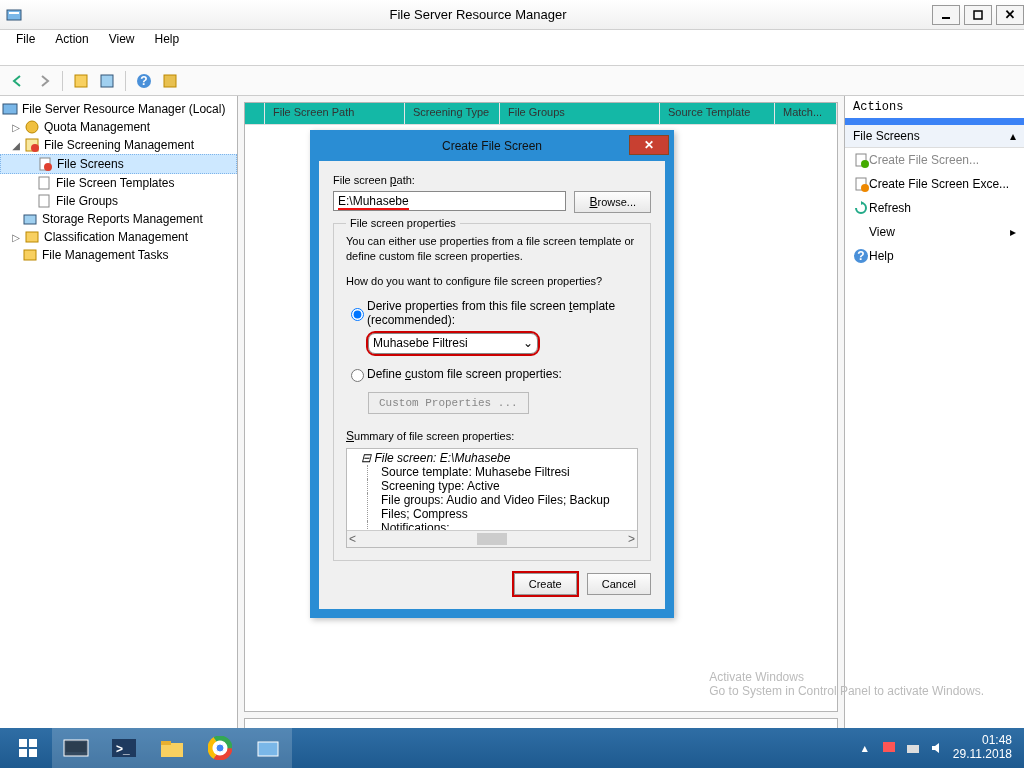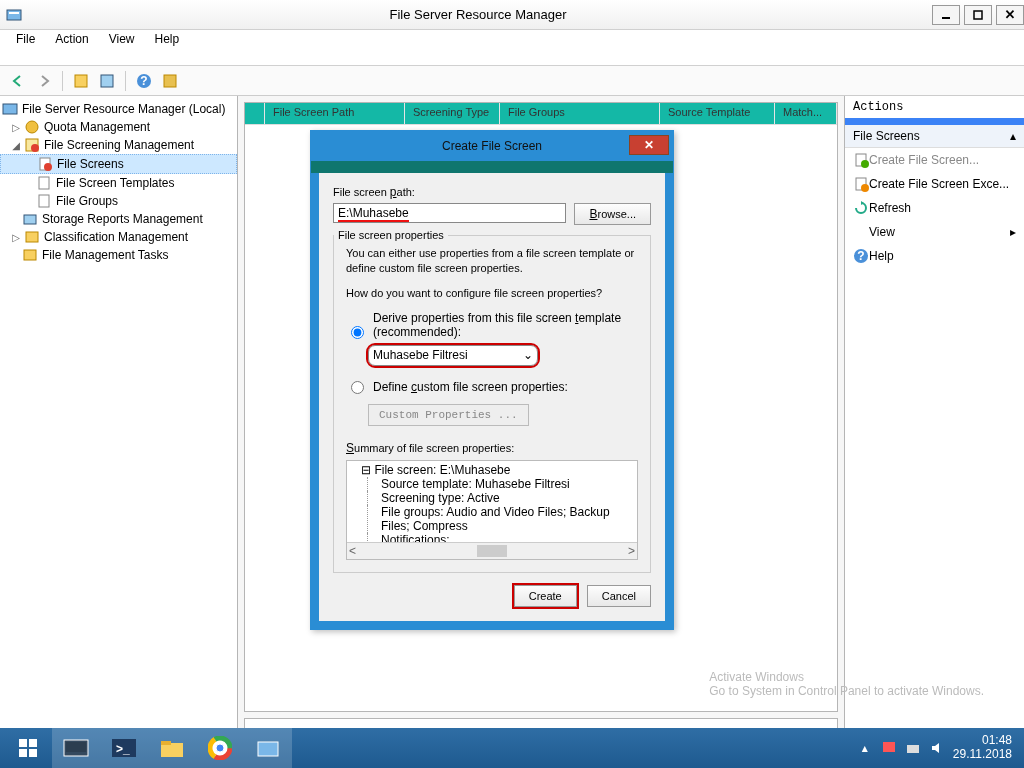--- a/index.html
+++ b/index.html
@@ -34,34 +34,34 @@
 .below-frame { height:18px; margin-top:6px; border:1px solid #b5b5b5; background:#fff; }
 .actions { width:180px; border-left:1px solid #b5b5b5; background:#fff; display:flex; flex-direction:column; }
 .actions-header { background:#fff; padding:4px 8px; font-size:12px; border-bottom:7px solid #3b82f6;font-family:Liberation Mono, monospace; }
 .actions-section { background:#eef3fa; padding:4px 8px; font-weight:400; font-size:12px; display:flex; justify-content:space-between; align-items:center; border-bottom:1px solid #ddd; }
 .action-item { display:flex; align-items:center; padding:4px 8px; gap:0; cursor:default; }
 .action-icon { width:16px; height:16px; display:inline-flex; align-items:center; justify-content:center; }
 
 .dialog { position:absolute; left:310px; top:130px; width:364px; background:#0f766e; border:1px solid #2a8dd4; box-shadow:2px 2px 6px rgba(0,0,0,.25); z-index:50; }
 .dlg-title { height:30px; background:#2a8dd4; color:#111; display:flex; align-items:center; justify-content:center; position:relative; font-size:13px; }
 .dlg-close { position:absolute; right:4px; top:4px; width:40px; height:20px; background:#c84031; color:#fff; display:flex; align-items:center; justify-content:center; border:1px solid #842; font-family:Arial; font-weight:bold; }
-.dlg-body { background:#f0f0f0; border:8px solid #2a8dd4; border-top:none; padding:12px 14px 14px 14px;margin-top:12px; }
+.dlg-body { background:#f0f0f0; border:8px solid #2a8dd4; border-top:none; padding:12px 14px 14px 14px; }
 .dlg-label { font-size:11px; color:#000; margin-bottom:4px; }
 .dlg-row { display:flex; gap:8px; align-items:flex-start; margin-bottom:10px; }
 .dlg-input { flex:1; height:20px; border:1px solid #888; background:#fff; padding:2px 4px; font-size:11px; position:relative; }
 .dlg-btn { height:22px; padding:0 14px; border:1px solid #999; background:linear-gradient(#fdfdfd,#e8e8e8); font-size:11px; cursor:default; }
 .fieldset { border:1px solid #ccc; padding:10px 12px 12px 12px; margin-bottom:12px; position:relative; }
-.fieldset .legend { position:absolute; top:-7px; left:0; background:#f0f0f0; padding:0 4px; font-size:11px; color:#000; }
+.fieldset .legend { position:absolute; top:-7px; left:12px; background:#f0f0f0; padding:0 4px; font-size:11px; color:#000; }
 .fieldset p { margin:0 0 10px 0; font-size:11px; color:#000; line-height:1.35; }
-.radio-row { display:flex; align-items:flex-end; gap:6px; margin:6px 0; font-size:11px; }
+.radio-row { display:flex; align-items:center; margin:6px 0; font-size:11px; }
 .select-box { width:170px; height:21px; border:1px solid #888; background:#fff; padding:2px 4px; font-size:11px; display:flex; align-items:center; justify-content:space-between; margin-left:22px; }
 .select-box.hl { outline:2px solid #c00;border-radius:7px; }
 .disabled-btn { height:22px; padding:0 10px; border:1px solid #bbb; background:#eee; color:#888; font-size:11px; margin-left:22px; margin-top:4px;font-family:Liberation Mono, monospace; }
 .summary-box { border:1px solid #bbb; background:#fff; height:100px; overflow:hidden; font-size:11px; padding:2px 4px; position:relative; }
-.summary-box .node { padding-left:10px; }
+.summary-box .node { padding-left:10px;font-style:italic; }
 .summary-box .child { padding-left:30px; position:relative; }
 .summary-box .child::before { content:''; position:absolute; left:16px; top:0; bottom:0; border-left:1px dotted #999; }
 .summary-scroll { position:absolute; left:0; right:0; bottom:0; height:17px; background:#f0f0f0; border-top:1px solid #ccc; display:flex; justify-content:space-between; align-items:center; font-size:10px; color:#666; padding:0 2px; }
 .dlg-buttons { display:flex; justify-content:flex-end; gap:10px; margin-top:6px; }
 .dlg-buttons .dlg-btn.primary { outline:2px solid #c00; }
 .underline-red { border-bottom:2px solid #e11; display:inline-block; }
 .u { text-decoration:underline; }
 
 .watermark { position:absolute; right:40px; bottom:70px; color:#bbb; font-size:18px; pointer-events:none; }
 .watermark .sub { font-size:12px; }

